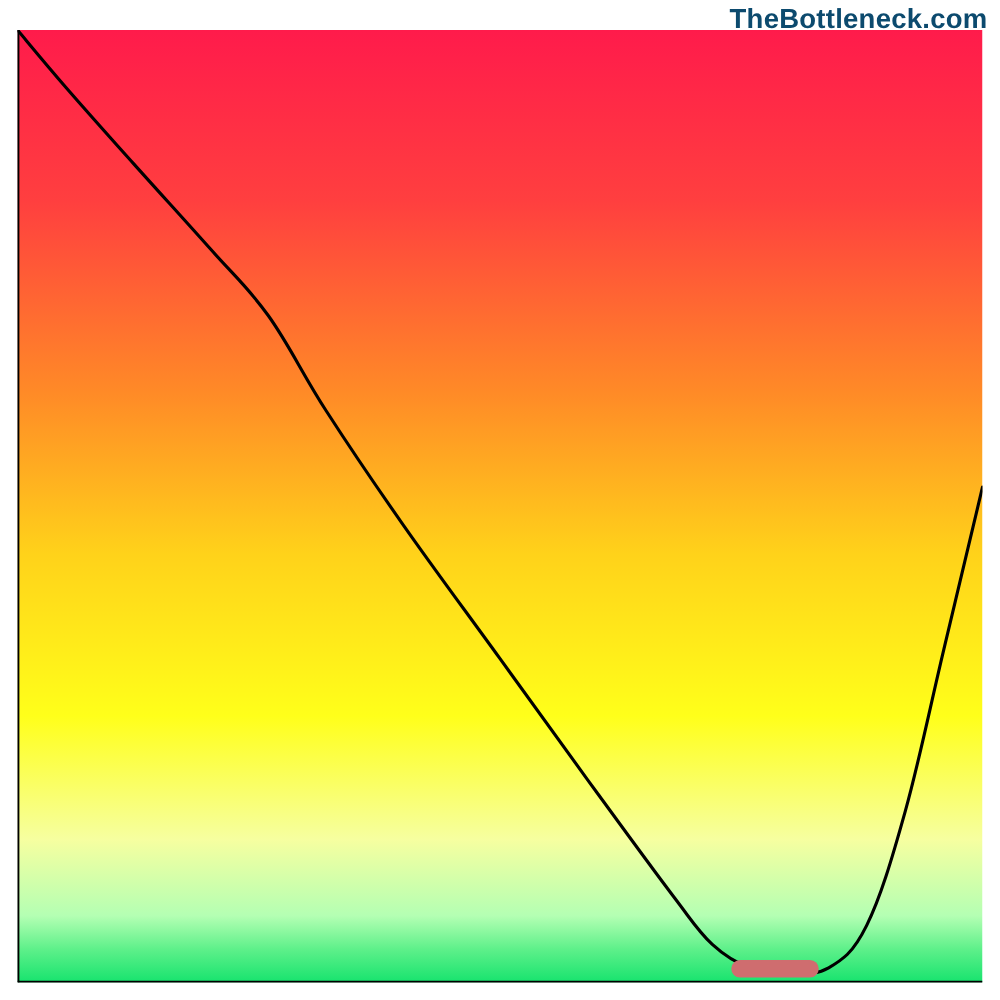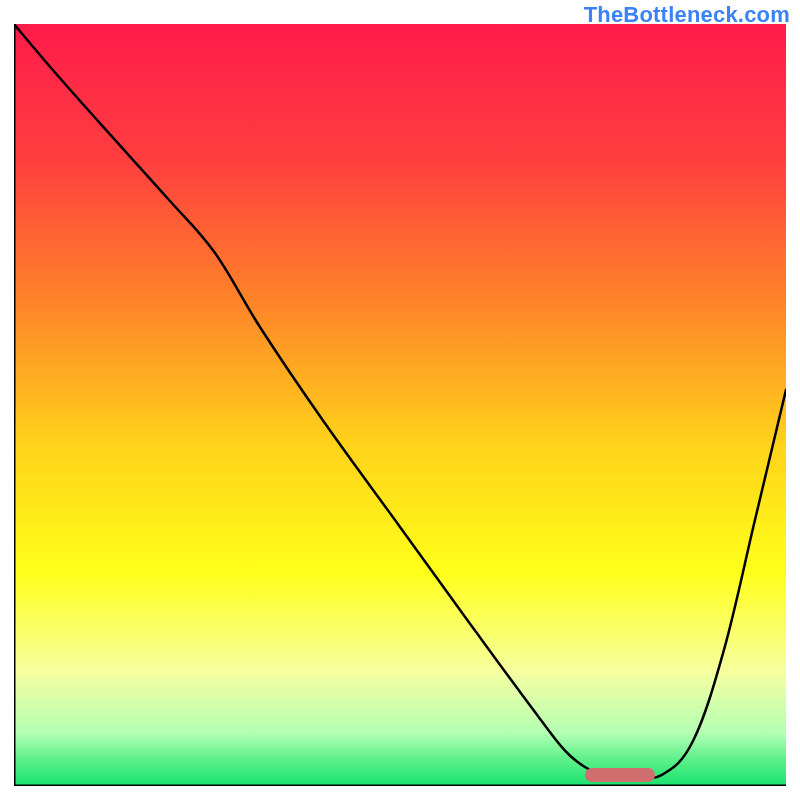--- a/index.html
+++ b/index.html
@@ -15,21 +15,21 @@
     width: 800px;
     height: 800px;
   }
   .watermark {
     position: absolute;
     top: 2px;
     right: 10px;
     font-family: Arial, Helvetica, sans-serif;
     font-size: 22px;
     font-weight: 600;
-    color: #3b82f6;
+    color: #0c4a6e;
     letter-spacing: 0.2px;
   }
   .plot {
     position: absolute;
     left: 14px;
     top: 24px;
     width: 772px;
     height: 762px;
   }
   .plot svg {

